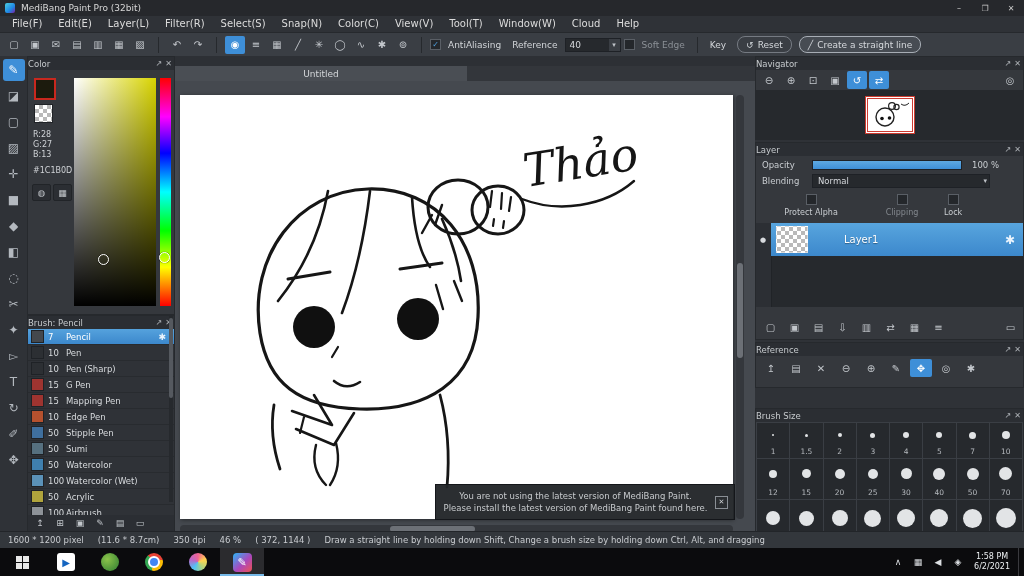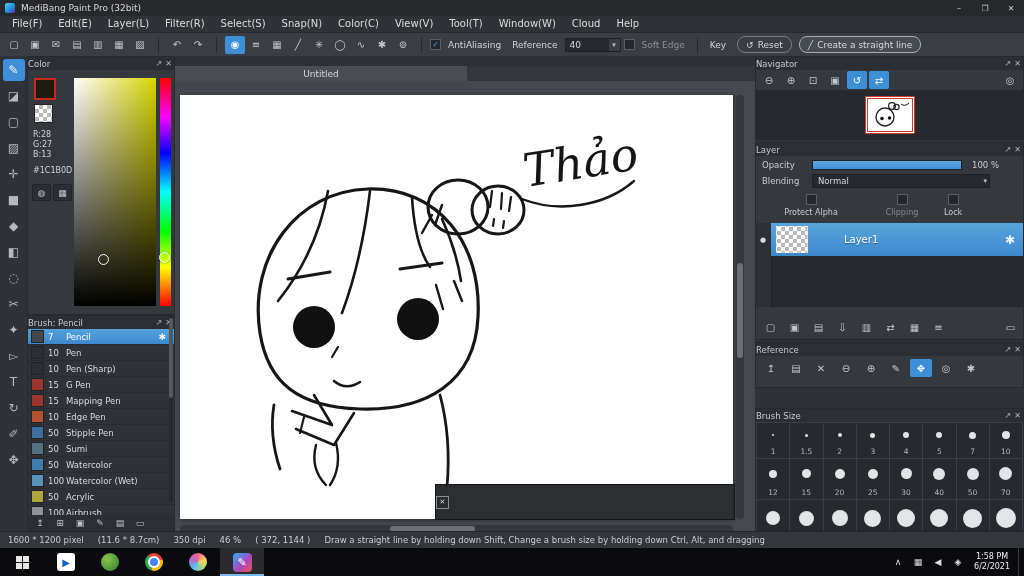--- a/index.html
+++ b/index.html
@@ -475,20 +475,24 @@
         <path d="M 116 334 L 154 350 L 174 318" stroke-width="2.6"></path>
         <path d="M 136 350 C 132 366, 136 380, 146 390" stroke-width="2.4"></path>
         <path d="M 156 348 C 160 364, 158 378, 150 390" stroke-width="2.4"></path>
         <path d="M 124 322 L 120 338" stroke-width="2.2"></path>
 
         <text transform="translate(346 92) rotate(-9)" font-family="DejaVu Serif, Liberation Serif, serif" font-style="italic" font-size="46" fill="#151515" stroke="none">Thảo</text>
         <path d="M 342 104 C 378 118, 424 112, 454 86" stroke-width="2.4"></path>
       </svg>
     </div>
     <div id="notification">
+      <div id="notif-text">
+        <div>You are not using the latest version of MediBang Paint.</div>
+        <div>Please install the latest version of MediBang Paint found here.</div>
+      </div>
       <div id="notif-close">✕</div>
     </div>
     <div class="hscroll">
         <div class="thumb"></div>
       </div>
     <div class="vscroll">
         <div class="thumb"></div>
       </div>
   </div>
 

